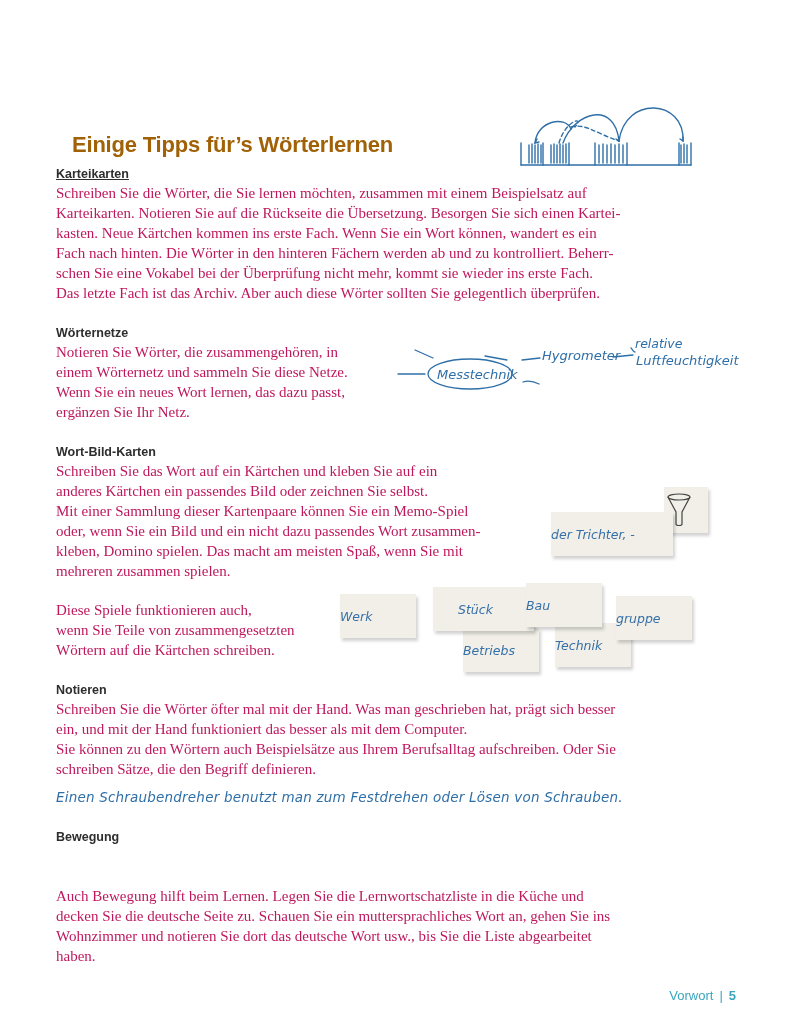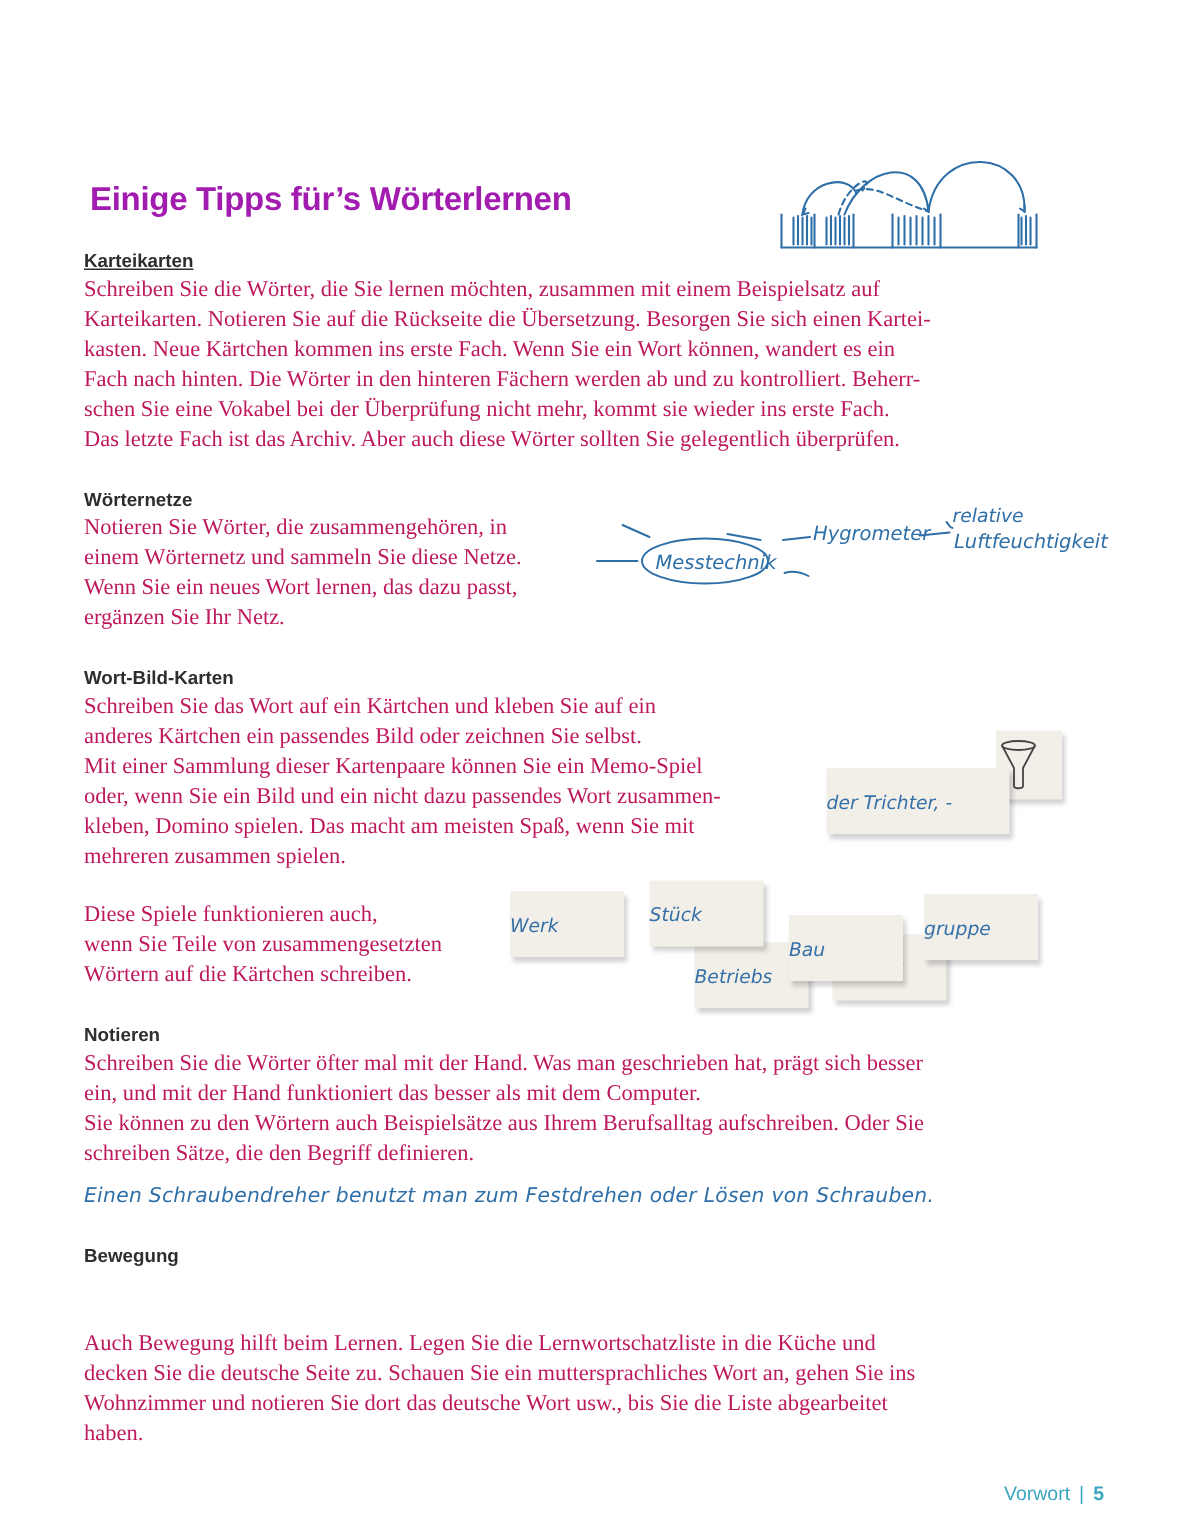--- a/index.html
+++ b/index.html
@@ -1,19 +1,19 @@
 <!DOCTYPE html>
 <html><head>
   <meta charset="utf-8">
   <style>
     html, body { margin: 0; padding: 0; background: #ffffff; }
     body { width: 800px; height: 1024px; position: relative; overflow: hidden;
       font-family: "DejaVu Serif", serif; color: #3a3a3a; }
     .title { position: absolute; left: 56px; top: 116px; font-family: "Liberation Sans", sans-serif;
-      font-size: 22px; font-weight: bold; color: #a21caf; letter-spacing: -0.2px; margin: 4px; }
+      font-size: 22px; font-weight: bold; color: #a16207; letter-spacing: -0.2px; margin: 16px; }
     .heading { position: absolute; left: 56px; font-family: "Liberation Sans", sans-serif;
       font-size: 12.5px; font-weight: bold; color: #2e2e2e; margin: 0; }
     .para { position: absolute; left: 56px; font-family: "Liberation Serif", serif;
       font-size: 15px; line-height: 20px; color: #be185d; margin: 0; white-space: pre-line; }
     .hand { font-family: "DejaVu Sans", sans-serif; font-style: italic; color: #2f6fa8; }
     .handline { position: absolute; left: 56px; top: 789px; font-size: 13.5px; letter-spacing: 0.2px; }
     .card { position: absolute; background: #f1efe8; box-shadow: 2px 3px 3px rgba(0,0,0,0.18);
       display: flex; align-items: center; justify-content: flex-start; }
     .card span { font-family: "DejaVu Sans", sans-serif; font-style: italic; color: #3570a8; font-size: 12.5px; }
     .footer { position: absolute; right: 64px; top: 988px; font-family: "Liberation Sans", sans-serif;
@@ -105,27 +105,27 @@
 <div class="card" style="left:551px;top:512px;width:122px;height:44px;">
   <span>der Trichter, -</span>
 </div>
 
 <div class="card" style="left:340px;top:594px;width:76px;height:44px;">
   <span>Werk</span>
 </div>
 <div class="card" style="left:463px;top:628px;width:76px;height:44px;">
   <span>Betriebs</span>
 </div>
-<div class="card" style="left:433px;top:587px;width:76px;height:44px;">
+<div class="card" style="left:433px;top:587px;width:76px;height:44px;padding-left:25px;">
   <span>Stück</span>
 </div>
 <div class="card" style="left:555px;top:623px;width:76px;height:44px;">
   <span>Technik</span>
 </div>
-<div class="card" style="left:526px;top:610px;width:76px;height:44px;">
+<div class="card" style="left:526px;top:583px;width:76px;height:44px;">
   <span>Bau</span>
 </div>
 <div class="card" style="left:616px;top:596px;width:76px;height:44px;">
   <span>gruppe</span>
 </div>
 
 <h3 class="heading" style="top:683px;">Notieren</h3>
 <p class="para" style="top:699px;">Schreiben Sie die Wörter öfter mal mit der Hand. Was man geschrieben hat, prägt sich besser
 ein, und mit der Hand funktioniert das besser als mit dem Computer.
 Sie können zu den Wörtern auch Beispielsätze aus Ihrem Berufsalltag aufschreiben. Oder Sie

